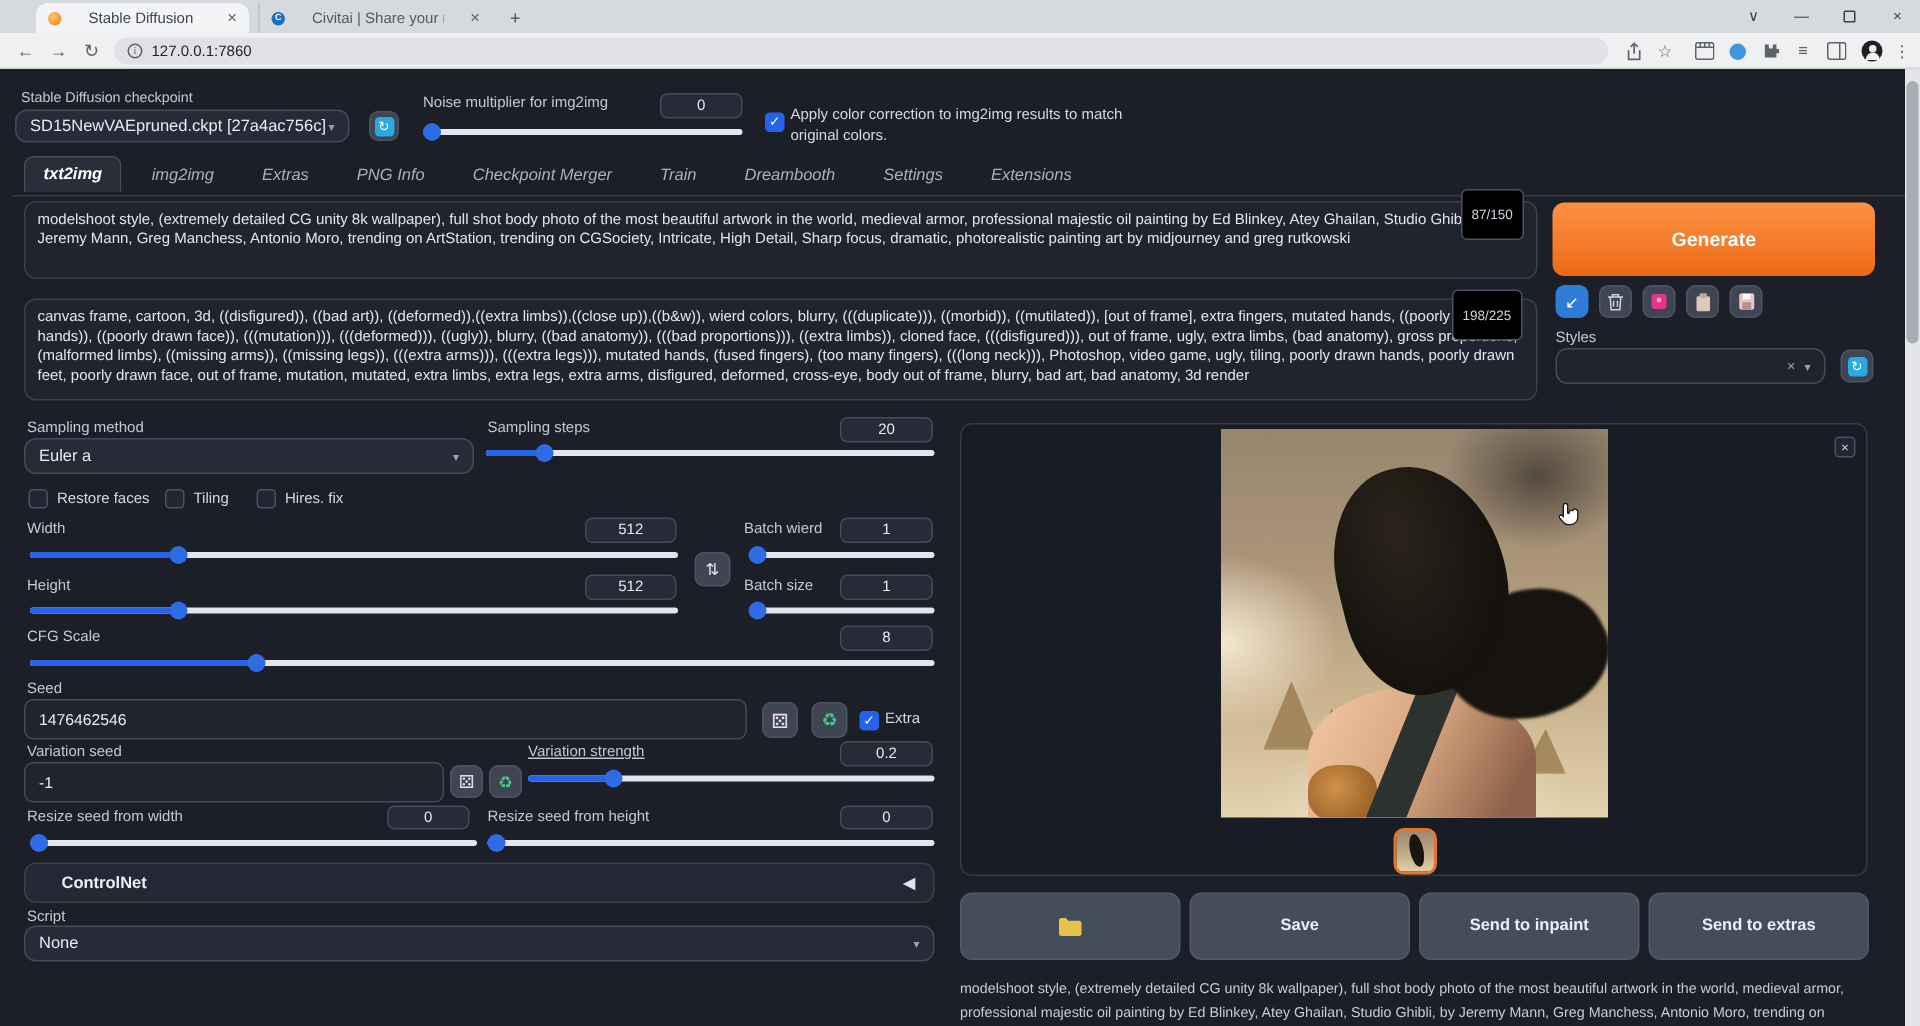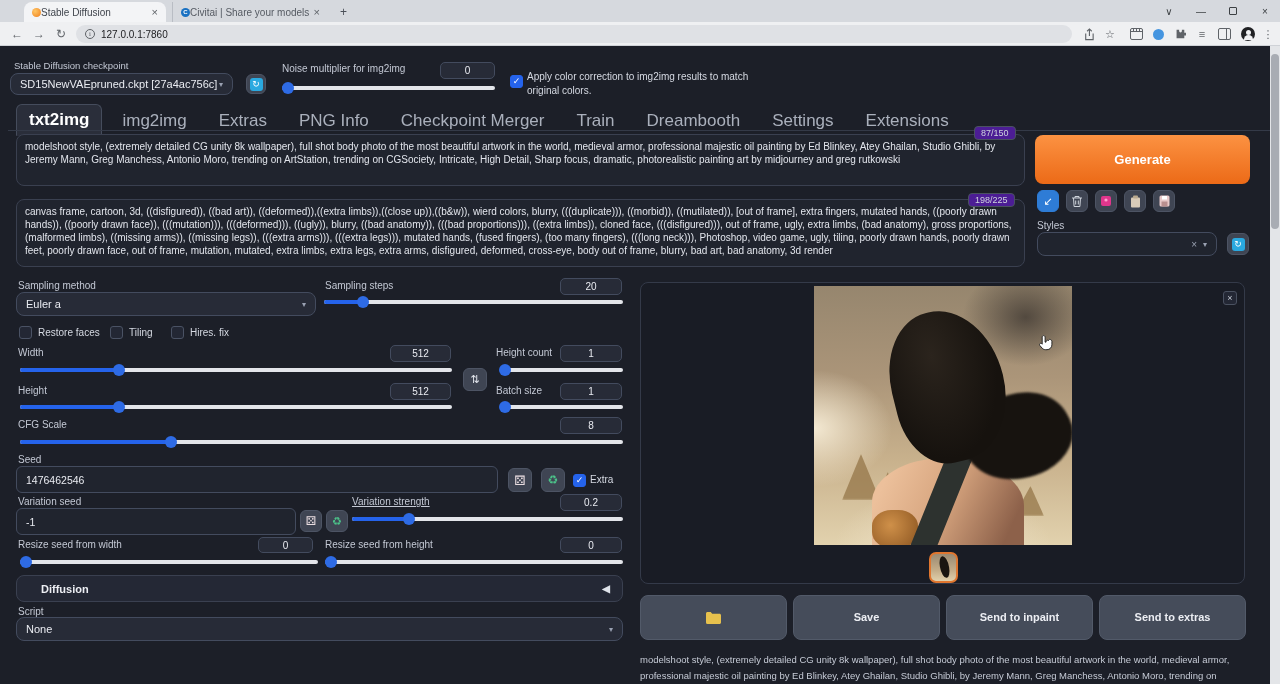--- a/index.html
+++ b/index.html
@@ -1,21 +1,21 @@
 <!DOCTYPE html>
 <html><head>
 <meta charset="utf-8">
 <style>
   * { margin:0; padding:0; box-sizing:border-box; }
   html,body { width:1280px; height:684px; overflow:hidden; }
   body { position:relative; background:#1c1f28; font-family:"Liberation Sans",sans-serif; }
 
   
   .tabstrip { position:absolute; top:0; left:0; width:1280px; height:22px; background:#d6d9de; }
-  .btab { position:absolute; top:2px; height:20px; display:flex; align-items:center; gap:0; padding:0 8px; font-size:10px; color:#40454d; }
+  .btab { position:absolute; top:2px; height:20px; display:flex; align-items:center; gap:18px; padding:0 8px; font-size:10px; color:#40454d; }
   .btab.active { left:24px; width:142px; background:#f3f4f6; border-radius:8px 8px 0 0; }
   .btab.inactive { left:172px; width:156px; color:#555a62; border-left:1px solid #b9bdc4; }
   .favicon { width:9px; height:9px; border-radius:50%; flex:0 0 auto; }
   .fav-sd { background:radial-gradient(circle at 35% 35%, #ffc766, #ef7d1a); }
   .fav-civ { background:#1971c2; color:#fff; font-size:6px; font-weight:bold; display:flex; align-items:center; justify-content:center; }
   .btab .ttl { white-space:nowrap; overflow:hidden; flex:1 1 auto; }
   .tabclose { font-size:11px; color:#5f6368; flex:0 0 auto; }
   .newtab { position:absolute; left:336px; top:4px; width:15px; height:15px; font-size:12px; color:#4a4f57; display:flex; align-items:center; justify-content:center; }
   .winctl { position:absolute; top:0; height:22px; width:30px; display:flex; align-items:center; justify-content:center; font-size:10px; color:#3c4043; }
   .restore-box { width:8px; height:8px; border:1px solid #3c4043; border-radius:1px; }
@@ -38,23 +38,23 @@
   .numbox { position:absolute; background:#272b37; border:1px solid #434b5e; border-radius:5px; font-size:10px; color:#e9ebf1; display:flex; align-items:center; justify-content:center; }
   .slider { position:absolute; height:4px; border-radius:2px; background:#e3e5ea; }
   .sfill { position:absolute; left:0; top:0; height:4px; border-radius:2px; background:#2563eb; }
   .sthumb { position:absolute; top:-4px; width:12px; height:12px; border-radius:50%; background:#2e6be5; }
   .cb { position:absolute; width:13px; height:13px; border-radius:3px; background:#232734; border:1px solid #4a5264; }
   .cb.on { background:#2563eb; border-color:#2563eb; color:#fff; font-size:9px; line-height:11px; text-align:center; }
   .cblbl { position:absolute; font-size:10px; color:#d5d9e2; white-space:nowrap; }
   .iconbtn { position:absolute; background:#3f4553; border:1px solid #4d5464; border-radius:6px; display:flex; align-items:center; justify-content:center; }
   .blue-inner { width:13px; height:13px; background:#2aa9e0; border-radius:3px; color:#fff; font-size:9px; line-height:13px; text-align:center; }
   .txtarea { position:absolute; background:#20242e; border:1px solid #3a4050; border-radius:8px; font-size:10px; line-height:13px; color:#e2e5ec; padding:5px 8px; overflow:hidden; }
-  .counter { position:absolute; background:#4c1d95; border:1px solid #4a5160; border-radius:4px; font-size:9px; color:#ced3dd; padding:1px 6px; z-index:3; }
+  .counter { position:absolute; background:#000000; border:1px solid #4a5160; border-radius:4px; font-size:9px; color:#ced3dd; padding:11px 6px; z-index:3; }
   .tabnav { position:absolute; left:16px; top:58px; display:flex; gap:8px; align-items:flex-end; }
-  .tabnav .t { padding:5px 12px; font-size:17px; color:#aab0bc; }
+  .tabnav .t { padding:5px 12px; font-size:11px; color:#aab0bc;font-style:italic; }
   .tabnav .t.active { color:#fff; font-weight:bold; background:#2a2e3a; border:1px solid #454c5c; border-bottom-color:#2a2e3a; border-radius:6px 6px 0 0; }
   .tabline { position:absolute; left:8px; top:84px; width:1264px; height:1px; background:#31364233; border-bottom:1px solid #343a48; }
   .generate { position:absolute; left:1035px; top:89px; width:215px; height:49px; background:linear-gradient(180deg,#fc9242,#ec6a17); border-radius:8px; color:#fff; font-weight:bold; font-size:13px; display:flex; align-items:center; justify-content:center; }
   .sq22 { width:22px; height:22px; }
   .accordion { position:absolute; left:16px; top:529px; width:607px; height:27px; background:#242835; border:1px solid #3a4050; border-radius:8px; display:flex; align-items:center; padding:0 12px 0 24px; font-size:11px; font-weight:bold; color:#eceef3; }
   .accordion .arr { margin-left:auto; font-size:10px; color:#dfe3ea; }
   .outpanel { position:absolute; left:640px; top:236px; width:605px; height:302px; background:#191c25; border:1px solid #343a49; border-radius:8px; }
   .closebox { position:absolute; right:7px; top:8px; width:14px; height:14px; border:1px solid #4a5160; border-radius:3px; color:#c3c8d2; font-size:9px; line-height:12px; text-align:center; background:#232734; }
   .genimg { position:absolute; left:173px; top:3px; width:258px; height:259px; overflow:hidden;
     background:
@@ -242,21 +242,21 @@
 
   <div class="lbl" style="left:18px;top:301px;">Width</div>
   <div class="numbox" style="left:390px;top:299px;width:61px;height:17px;">512</div>
   <div class="slider" style="left:20px;top:322px;width:432px;">
     <span class="sfill" style="width:23%;"></span>
       <span class="sthumb" style="left:calc(23% - 6px);"></span>
   </div>
   <div class="iconbtn" style="left:463px;top:322px;width:24px;height:23px;font-size:11px;color:#e2e5ec;">
     <span>⇅</span>
   </div>
-  <div class="lbl" style="left:496px;top:301px;">Height count</div>
+  <div class="lbl" style="left:496px;top:301px;">Batch wierd</div>
   <div class="numbox" style="left:560px;top:299px;width:62px;height:17px;">1</div>
   <div class="slider" style="left:500px;top:322px;width:123px;">
     <span class="sfill" style="width:4%;"></span>
       <span class="sthumb" style="left:calc(4% - 6px);"></span>
   </div>
 
   <div class="lbl" style="left:18px;top:339px;">Height</div>
   <div class="numbox" style="left:390px;top:337px;width:61px;height:17px;">512</div>
   <div class="slider" style="left:20px;top:359px;width:432px;">
     <span class="sfill" style="width:23%;"></span>
@@ -313,21 +313,21 @@
       <span class="sthumb" style="left:calc(2% - 6px);"></span>
   </div>
   <div class="lbl" style="left:325px;top:493px;">Resize seed from height</div>
   <div class="numbox" style="left:560px;top:491px;width:62px;height:16px;">0</div>
   <div class="slider" style="left:325px;top:514px;width:298px;">
     <span class="sfill" style="width:2%;"></span>
       <span class="sthumb" style="left:calc(2% - 6px);"></span>
   </div>
 
   <div class="accordion">
-    <span>Diffusion</span>
+    <span>ControlNet</span>
     <span class="arr">◀</span>
   </div>
   <div class="lbl" style="left:18px;top:560px;">Script</div>
   <div class="dropdown" style="left:16px;top:571px;width:607px;height:24px;">
     <span>None</span>
     <span class="caret">▾</span>
   </div>
 
   <div class="outpanel">
     <div class="genimg">

